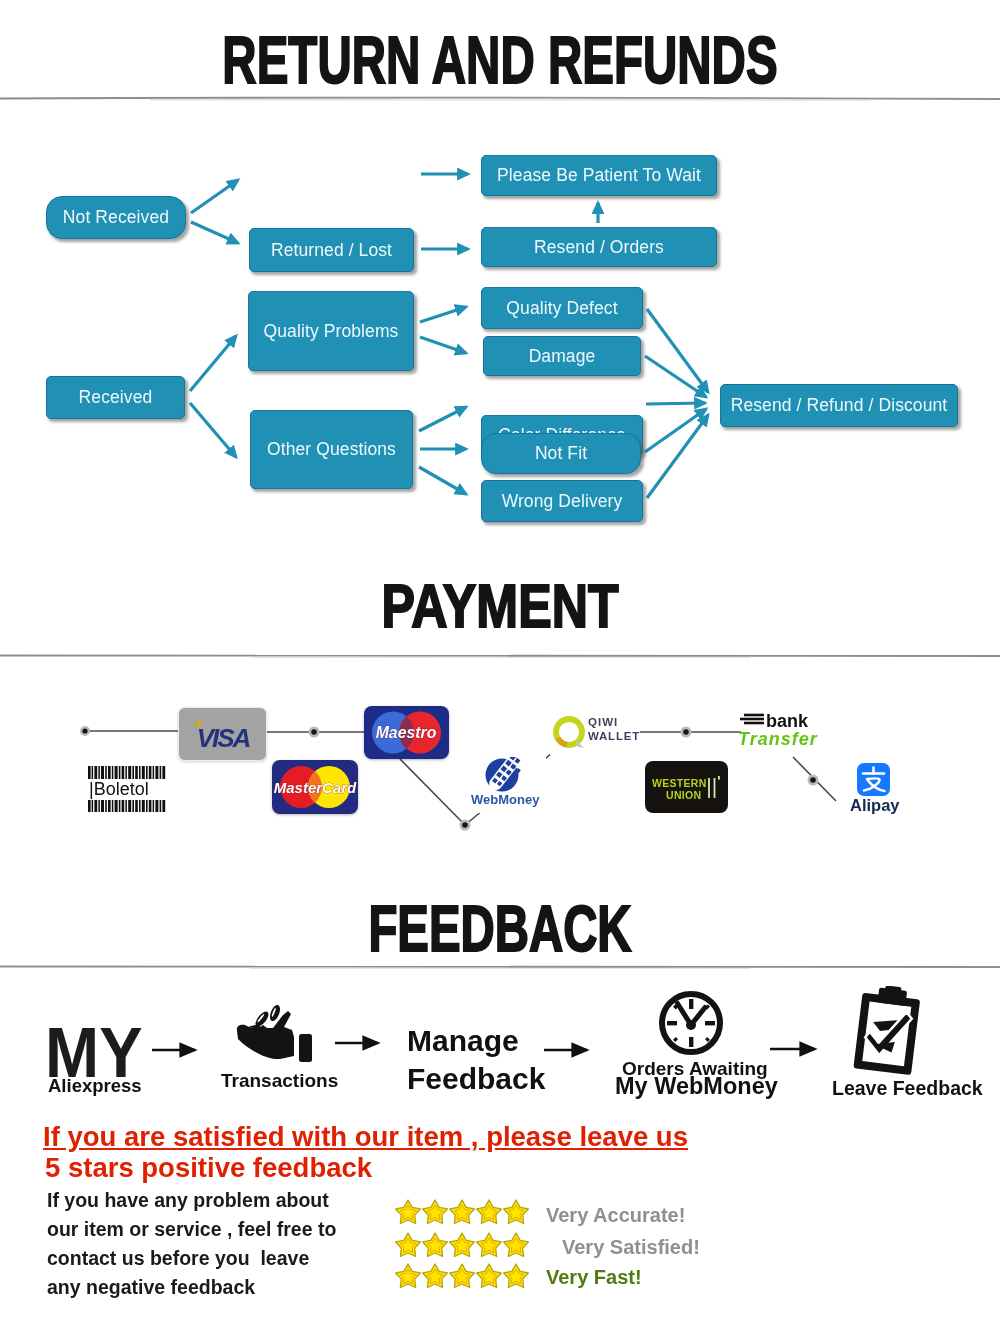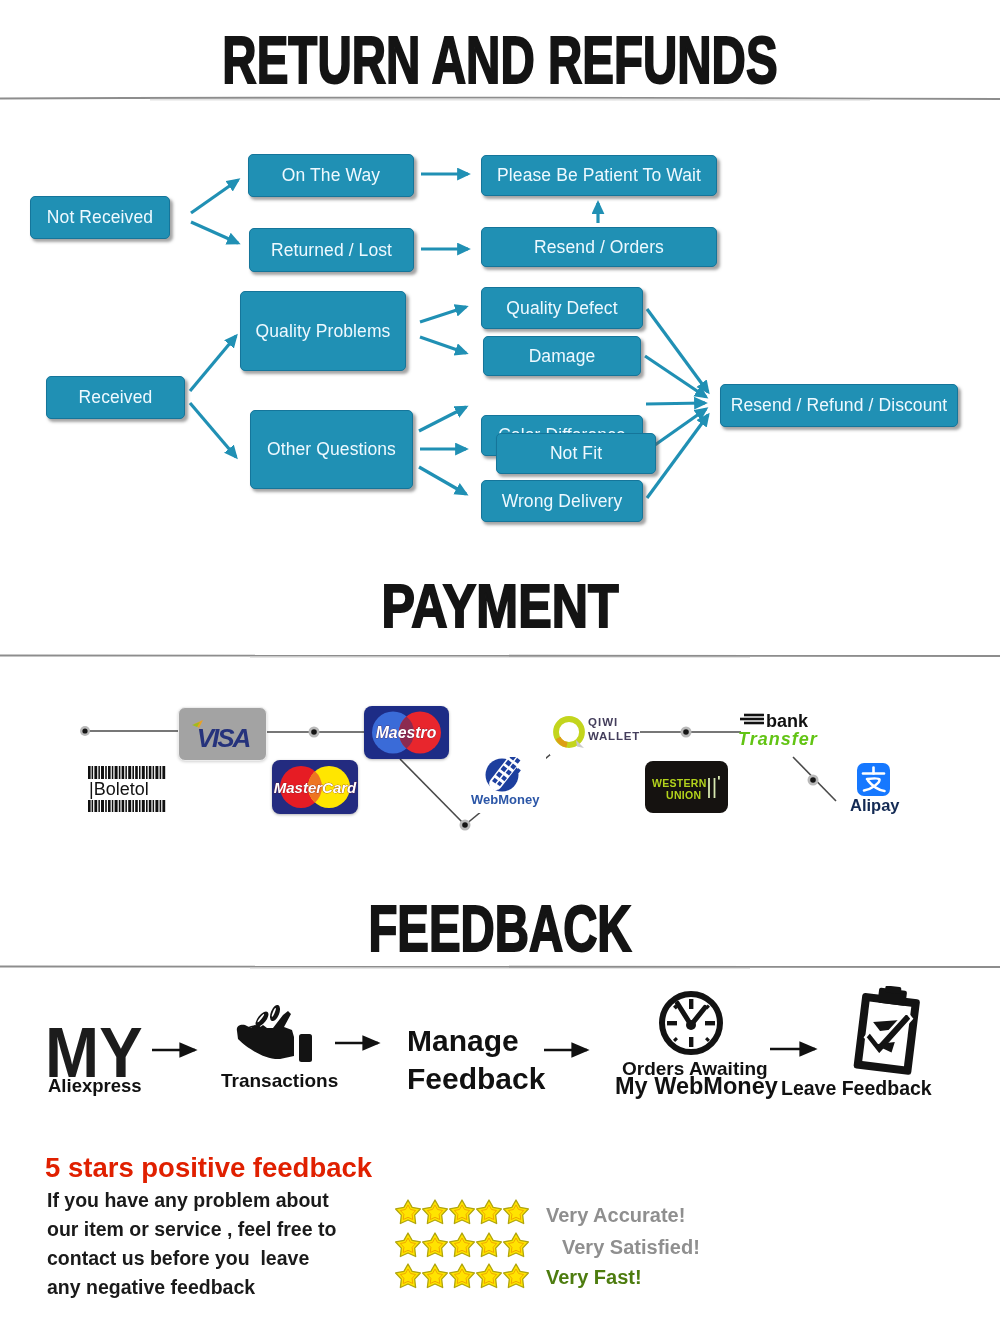--- a/index.html
+++ b/index.html
@@ -62,32 +62,31 @@
       <path d="M420 449 L466 449" marker-end="url(#ah)"></path>
       <path d="M419 467 L466 494" marker-end="url(#ah)"></path>
       <path d="M647 309 L708 392" marker-end="url(#ah)"></path>
       <path d="M645 356 L706 397" marker-end="url(#ah)"></path>
       <path d="M646 404 L705 403" marker-end="url(#ah)"></path>
       <path d="M645 452 L706 409" marker-end="url(#ah)"></path>
       <path d="M647 498 L708 415" marker-end="url(#ah)"></path>
     </g>
   </svg>
 
-  <div class="tb" style="left:30px;top:196px;width:138px;height:41px;">Not Received</div>
-  <div class="tb" style="left:248px;top:154px;width:164px;height:41px;">On The Way</div>
+  <div class="tb" style="left:46px;top:196px;width:138px;height:41px;border-radius:16px;">Not Received</div>
   <div class="tb" style="left:249px;top:228px;width:163px;height:42px;">Returned / Lost</div>
   <div class="tb" style="left:481px;top:155px;width:234px;height:39px;">Please Be Patient To Wait</div>
   <div class="tb" style="left:481px;top:227px;width:234px;height:38px;">Resend / Orders</div>
-  <div class="tb" style="left:240px;top:291px;width:164px;height:78px;">Quality Problems</div>
+  <div class="tb" style="left:248px;top:291px;width:164px;height:78px;">Quality Problems</div>
   <div class="tb" style="left:250px;top:410px;width:161px;height:77px;">Other Questions</div>
   <div class="tb" style="left:46px;top:376px;width:137px;height:41px;">Received</div>
   <div class="tb" style="left:481px;top:287px;width:160px;height:40px;">Quality Defect</div>
   <div class="tb" style="left:483px;top:336px;width:156px;height:38px;">Damage</div>
   <div class="tb" style="left:481px;top:385px;width:160px;height:39px;margin-top:30px;">Color Difference</div>
-  <div class="tb" style="left:496px;top:433px;width:158px;height:39px;">Not Fit</div>
+  <div class="tb" style="left:481px;top:433px;width:158px;height:39px;border-radius:15px;">Not Fit</div>
   <div class="tb" style="left:481px;top:480px;width:160px;height:40px;">Wrong Delivery</div>
   <div class="tb" style="left:720px;top:384px;width:236px;height:41px;">Resend / Refund / Discount</div>
 
   <svg class="abs" width="1000" height="200" style="top:660px;left:0;">
     <g stroke="#4a4a4a" stroke-width="1.6" fill="none">
       <line x1="85" y1="71" x2="179" y2="71"></line>
       <line x1="265" y1="72" x2="364" y2="72"></line>
       <line x1="400" y1="99" x2="465" y2="165"></line>
       <line x1="465" y1="165" x2="557" y2="89"></line>
       <line x1="637" y1="72" x2="741" y2="72"></line>
@@ -253,21 +252,21 @@
       <line x1="770" y1="64" x2="815" y2="64" marker-end="url(#bh)"></line>
     </g>
   </svg>
 
   <div class="abs" style="left:45px;top:1012px;font-size:65px;font-weight:bold;color:#1c1c1c;transform:scaleY(1.09);transform-origin:0 0;">MY</div>
   <div class="abs" style="left:48px;top:1075px;font-size:18.5px;font-weight:bold;color:#111;">Aliexpress</div>
   <div class="abs" style="left:221px;top:1070px;font-size:19px;font-weight:bold;color:#111;">Transactions</div>
   <div class="abs" style="left:407px;top:1022px;font-size:30px;font-weight:bold;color:#111;line-height:38px;">Manage<br>Feedback</div>
   <div class="abs" style="left:622px;top:1058px;font-size:19px;font-weight:bold;color:#111;">Orders Awaiting</div>
   <div class="abs" style="left:615px;top:1073px;font-size:23.5px;font-weight:bold;color:#111;">My WebMoney</div>
-  <div class="abs" style="left:781px;top:1077px;font-size:19.5px;font-weight:bold;color:#111;">Leave Feedback</div>
+  <div class="abs" style="left:832px;top:1077px;font-size:19.5px;font-weight:bold;color:#111;">Leave Feedback</div>
 
   <div class="abs" style="left:228px;top:990px;width:92px;height:75px;">
     <svg width="92" height="75">
       <g fill="#131313">
         <ellipse cx="24" cy="40" rx="9.5" ry="4.2" transform="rotate(-14 24 40)"></ellipse>
         <ellipse cx="34" cy="29" rx="9" ry="4.2" transform="rotate(-52 34 29)"></ellipse>
         <ellipse cx="47" cy="23" rx="8.5" ry="4.2" transform="rotate(-68 47 23)"></ellipse>
       </g>
       <g fill="#fff">
         <ellipse cx="23" cy="38.6" rx="5.6" ry="0.95" transform="rotate(-14 23 38.6)"></ellipse>
@@ -308,20 +307,21 @@
         <rect x="16" y="18" width="42" height="60" fill="#fff"></rect>
         <rect x="24" y="3" width="28" height="15" rx="2" fill="#131313"></rect>
         <rect x="30" y="0" width="16" height="7" rx="2" fill="#131313"></rect>
         <path d="M22 38 L52 32 L54 40 L30 46 Z" fill="#131313"></path>
         <path d="M20 48 L30 58 L54 24 L60 30 L32 70 L16 54 Z" fill="#131313" stroke="#fff" stroke-width="2.5"></path>
         <path d="M26 60 L46 55 L44 66 Z" fill="#131313"></path>
       </g>
     </svg>
   </div>
 
+  <div class="abs" style="left:43px;top:1121px;font-size:27.5px;font-weight:bold;color:#e02000;text-decoration:underline;">If you are satisfied with our item , please leave us</div>
   <div class="abs" style="left:45px;top:1152px;font-size:27.5px;font-weight:bold;color:#e02000;">5 stars positive feedback</div>
   <div class="abs" style="left:47px;top:1186px;font-size:19.5px;font-weight:bold;color:#1a1a1a;line-height:29px;">If you have any problem about<br>our item or service , feel free to<br>contact us before you&nbsp; leave<br>any negative feedback</div>
 
   <div class="abs" style="left:546px;top:1204px;font-size:20px;font-weight:bold;color:#8f8f8f;">Very Accurate!</div>
   <div class="abs" style="left:546px;top:1236px;font-size:20px;font-weight:bold;color:#8f8f8f;margin-left:16px;">Very Satisfied!</div>
   <div class="abs" style="left:546px;top:1266px;font-size:20px;font-weight:bold;color:#4d7c0f;">Very Fast!</div>
 
   <svg class="abs" width="160" height="110" style="left:392px;top:1195px;">
     <defs>
       <g id="st">

